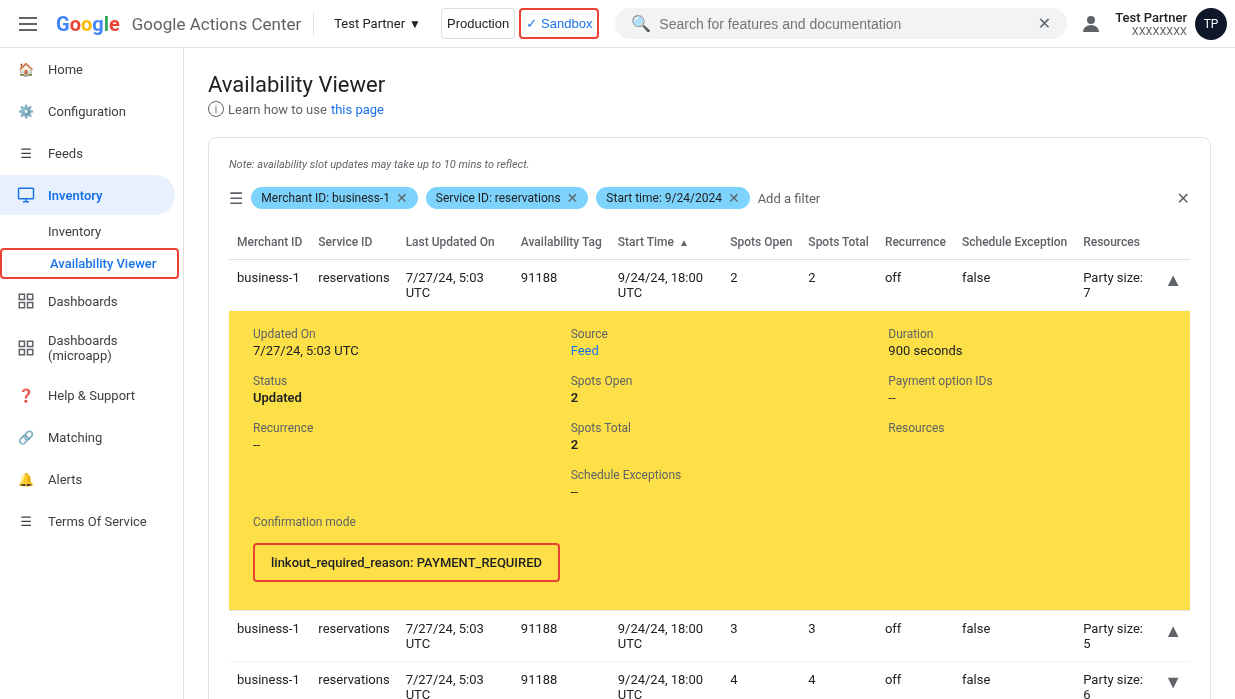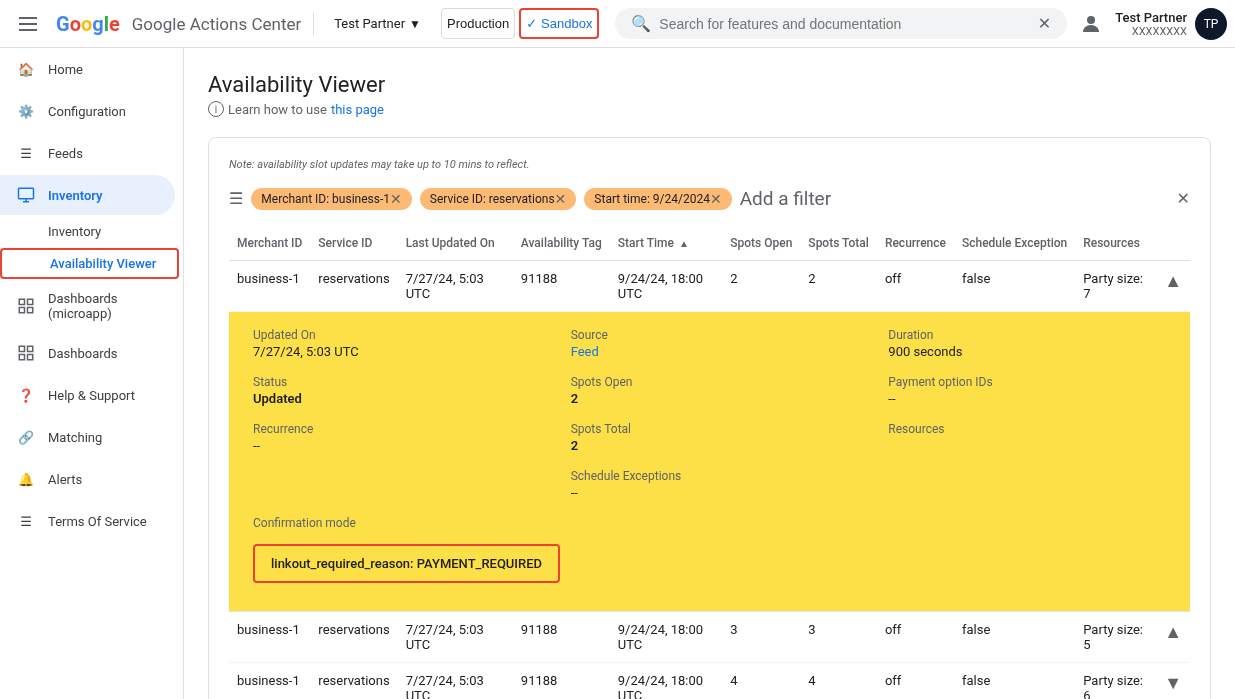--- a/index.html
+++ b/index.html
@@ -48,23 +48,23 @@
     .page-subtitle a { color: #1a73e8; text-decoration: none; }
     .info-icon { width: 16px; height: 16px; border: 1px solid #5f6368; border-radius: 50%; display: flex; align-items: center; justify-content: center; font-size: 10px; color: #5f6368; }
 
     
     .content-card { border: 1px solid #e0e0e0; border-radius: 8px; padding: 20px; background: #fff; }
     .note-bar { font-size: 11px; color: #5f6368; margin-bottom: 16px; font-style: italic; }
 
     
     .filter-bar { display: flex; align-items: center; gap: 8px; margin-bottom: 16px; flex-wrap: wrap; }
     .filter-icon { color: #5f6368; font-size: 16px; cursor: pointer; }
-    .filter-chip { display: flex; align-items: center; background: #fdba74; border-radius: 16px; padding: 4px 10px; font-size: 12px; color: #202124; }
+    .filter-chip { display: flex; align-items: center; gap: 6px; background: #7dd3fc; border-radius: 16px; padding: 4px 10px; font-size: 12px; color: #202124; }
     .filter-chip-close { cursor: pointer; color: #5f6368; font-size: 14px; line-height: 1; }
-    .add-filter { font-size: 19px; color: #5f6368; cursor: pointer; text-align: center; }
+    .add-filter { font-size: 13px; color: #5f6368; cursor: pointer; text-align: center; }
     .filter-clear { margin-left: auto; cursor: pointer; color: #5f6368; font-size: 16px; }
 
     
     .table-wrap { overflow-x: auto; }
     table { width: 100%; border-collapse: collapse; font-size: 13px; }
     thead th { text-align: left; padding: 10px 8px; color: #5f6368; font-weight: 500; border-bottom: 1px solid #e0e0e0; white-space: nowrap; font-size: 12px; }
     tbody td { padding: 10px 8px; border-bottom: 1px solid #f1f3f4; vertical-align: top; font-size: 13px; }
     .sort-icon { font-size: 10px; margin-left: 2px; }
     .expand-btn { background: none; border: none; cursor: pointer; color: #5f6368; font-size: 18px; padding: 0; }
 
@@ -175,33 +175,33 @@
 
     <div class="sidebar-item">
       <span class="icon">
         <svg width="18" height="18" viewBox="0 0 24 24" fill="none" stroke="#5f6368" stroke-width="2">
             <rect x="3" y="3" width="7" height="7"></rect>
             <rect x="14" y="3" width="7" height="7"></rect>
             <rect x="3" y="14" width="7" height="7"></rect>
             <rect x="14" y="14" width="7" height="7"></rect>
           </svg>
       </span>
-      <span>Dashboards (microapp)</span>
+      <span>Dashboards</span>
     </div>
 
     <div class="sidebar-item">
       <span class="icon">
         <svg width="18" height="18" viewBox="0 0 24 24" fill="none" stroke="#5f6368" stroke-width="2">
             <rect x="3" y="3" width="7" height="7"></rect>
             <rect x="14" y="3" width="7" height="7"></rect>
             <rect x="3" y="14" width="7" height="7"></rect>
             <rect x="14" y="14" width="7" height="7"></rect>
           </svg>
       </span>
-      <span>Dashboards</span>
+      <span>Dashboards (microapp)</span>
     </div>
 
     <div class="sidebar-item">
       <span class="icon">❓</span>
       <span>Help &amp; Support</span>
     </div>
 
     <div class="sidebar-item">
       <span class="icon">🔗</span>
       <span>Matching</span>

